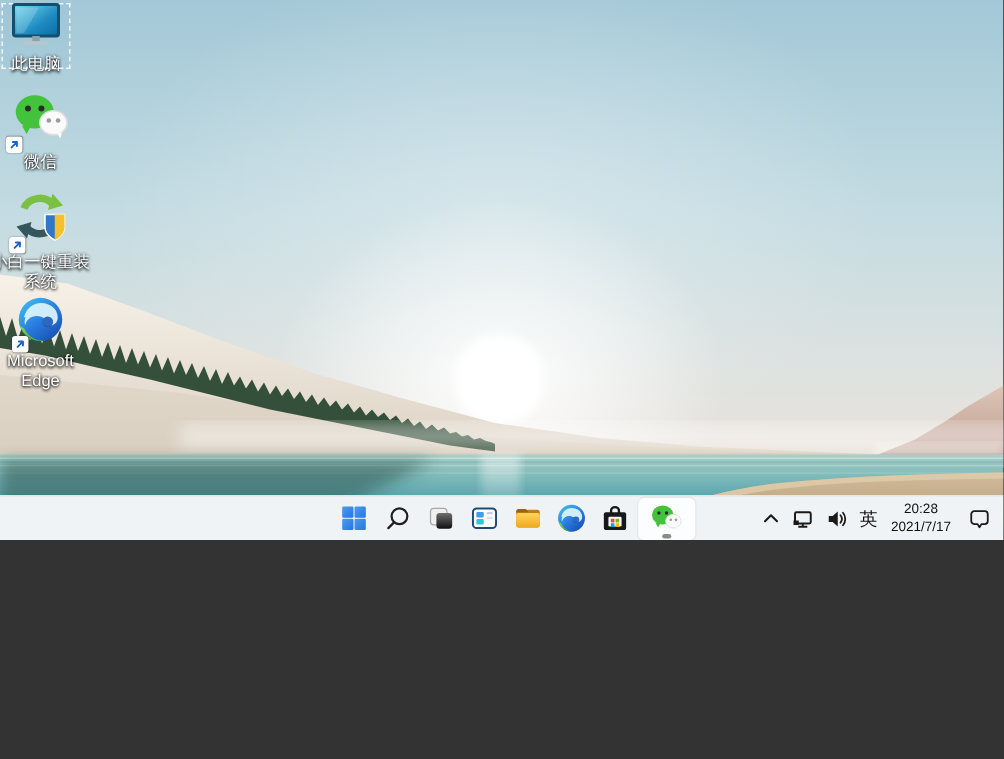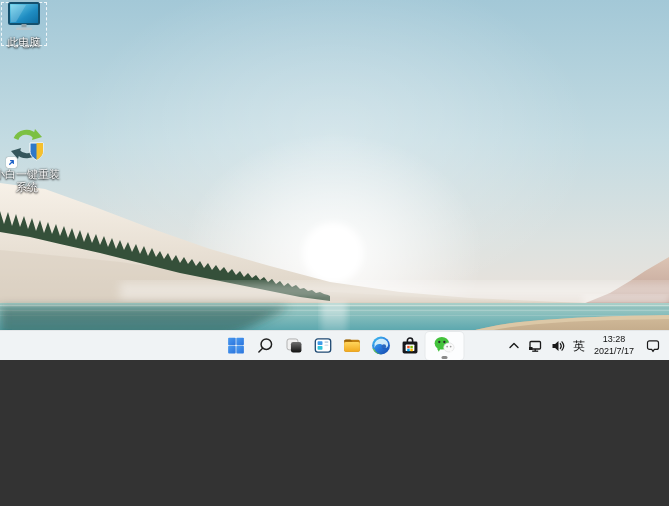--- a/index.html
+++ b/index.html
@@ -170,20 +170,33 @@
           </defs>
         <rect x="2" y="1" width="30" height="21" rx="1.5" fill="url(#pcS)" stroke="#14506e" stroke-width="2"></rect>
         <polygon points="4,3 19,3 9,20 4,20" fill="#ffffff" opacity="0.18"></polygon>
         <rect x="14.5" y="22" width="5" height="3.5" fill="#8fa0a8"></rect>
         <rect x="9" y="25.5" width="16" height="2.5" rx="1" fill="#b9c6cc"></rect>
       </svg>
     </div>
     <span class="lbl">此电脑</span>
   </div>
 
+  <div class="dicon" style="top:60px;">
+    <div class="iconwrap">
+      <svg width="42" height="37">
+          <use href="#sym-wechat" width="42" height="37"></use>
+        </svg>
+      <span class="badge">
+        <svg width="9" height="9">
+            <use href="#sym-arrow" width="9" height="9"></use>
+          </svg>
+      </span>
+    </div>
+    <span class="lbl">微信</span>
+  </div>
 
   <div class="dicon" style="top:128px;">
     <div class="iconwrap">
       <svg width="38" height="36" viewBox="0 0 38 36">
         <path d="M8,11 A11,10 0 0 1 27,8" fill="none" stroke="#7cc043" stroke-width="5"></path>
         <polygon points="27,1 34,9 24,12" fill="#7cc043"></polygon>
         <path d="M29,21 A11,10 0 0 1 10,24" fill="none" stroke="#35565c" stroke-width="5"></path>
         <polygon points="10,31 3,23 13,20" fill="#35565c"></polygon>
         <path d="M22,15 h13 v8.5 c0,5.5 -6.5,8.5 -6.5,8.5 c0,0 -6.5,-3 -6.5,-8.5 z" fill="#2f78c8" stroke="#ffffff" stroke-width="1"></path>
         <path d="M28.5,15 h6.5 v8.5 c0,5.5 -6.5,8.5 -6.5,8.5 z" fill="#f5c02e"></path>
@@ -191,20 +204,34 @@
       <span class="badge">
         <svg width="9" height="9">
             <use href="#sym-arrow" width="9" height="9"></use>
           </svg>
       </span>
     </div>
     <span class="lbl">小白一键重装</span>
     <span class="lbl">系统</span>
   </div>
 
+  <div class="dicon" style="top:196px;">
+    <div class="iconwrap">
+      <svg width="34" height="34">
+          <use href="#sym-edge" width="34" height="34"></use>
+        </svg>
+      <span class="badge">
+        <svg width="9" height="9">
+            <use href="#sym-arrow" width="9" height="9"></use>
+          </svg>
+      </span>
+    </div>
+    <span class="lbl">Microsoft</span>
+    <span class="lbl">Edge</span>
+  </div>
 
   <div id="taskbar">
     <div class="tb-center">
 
       <div class="tb-btn">
         <svg width="21" height="21" viewBox="0 0 24 24">
           <defs>
               <linearGradient id="winG" x1="0" y1="0" x2="1" y2="1">
             <stop offset="0" stop-color="#4b9bf0"></stop>
                 <stop offset="1" stop-color="#2b74dd"></stop>
@@ -303,21 +330,21 @@
       </span>
       <span class="tray-ic">
         <svg width="16" height="16" viewBox="0 0 16 16">
           <path d="M2.5,6 h2.6 l3.4,-3 v10 l-3.4,-3 H2.5 z" fill="#1a1a1a"></path>
           <path d="M10.3,5.5 a4,4 0 0 1 0,5" fill="none" stroke="#1a1a1a" stroke-width="1.2" stroke-linecap="round"></path>
           <path d="M12,3.8 a6.6,6.6 0 0 1 0,8.4" fill="none" stroke="#1a1a1a" stroke-width="1.2" stroke-linecap="round"></path>
         </svg>
       </span>
       <span class="lang">英</span>
       <span class="clock">
-        <div>13:28</div>
+        <div>20:28</div>
         <div>2021/7/17</div>
       </span>
       <span class="tray-ic" style="margin-left:2px;">
         <svg width="16" height="16" viewBox="0 0 16 16">
           <path d="M4.5,2.8 h7 a2,2 0 0 1 2,2 v4.6 a2,2 0 0 1 -2,2 h-2.2 l-1.3,2.1 -1.3,-2.1 H4.5 a2,2 0 0 1 -2,-2 V4.8 a2,2 0 0 1 2,-2 z" fill="none" stroke="#1a1a1a" stroke-width="1.2" stroke-linejoin="round"></path>
         </svg>
       </span>
     </div>
   </div>
 </div>

